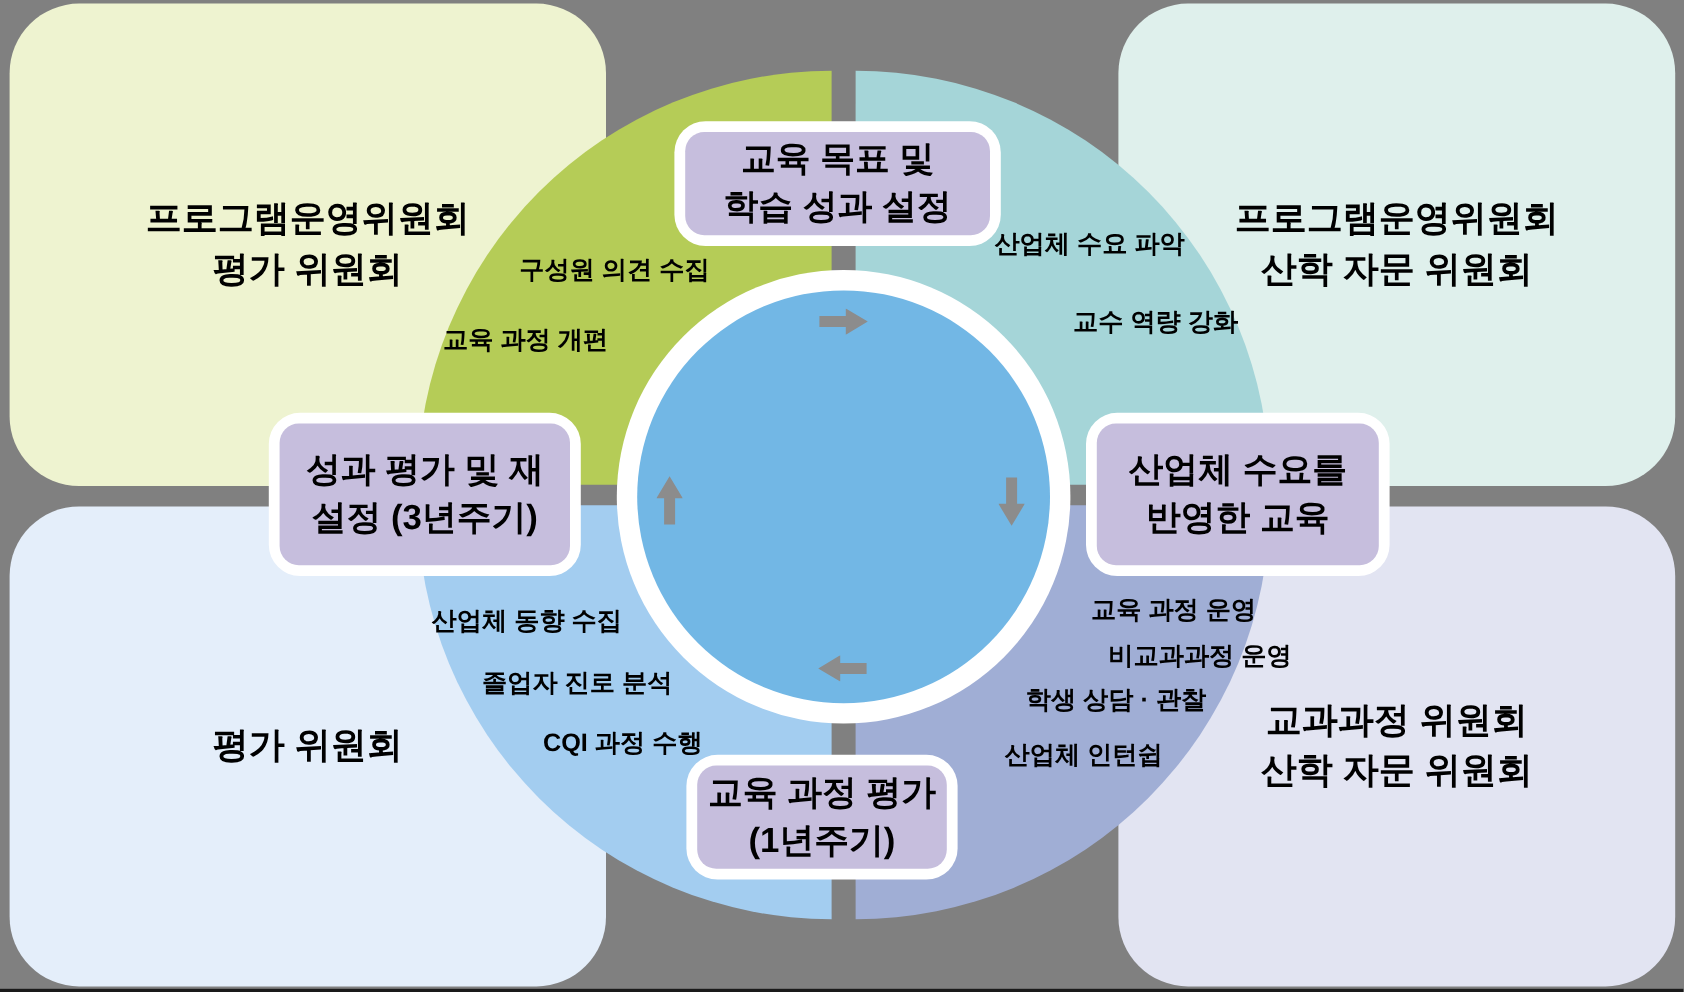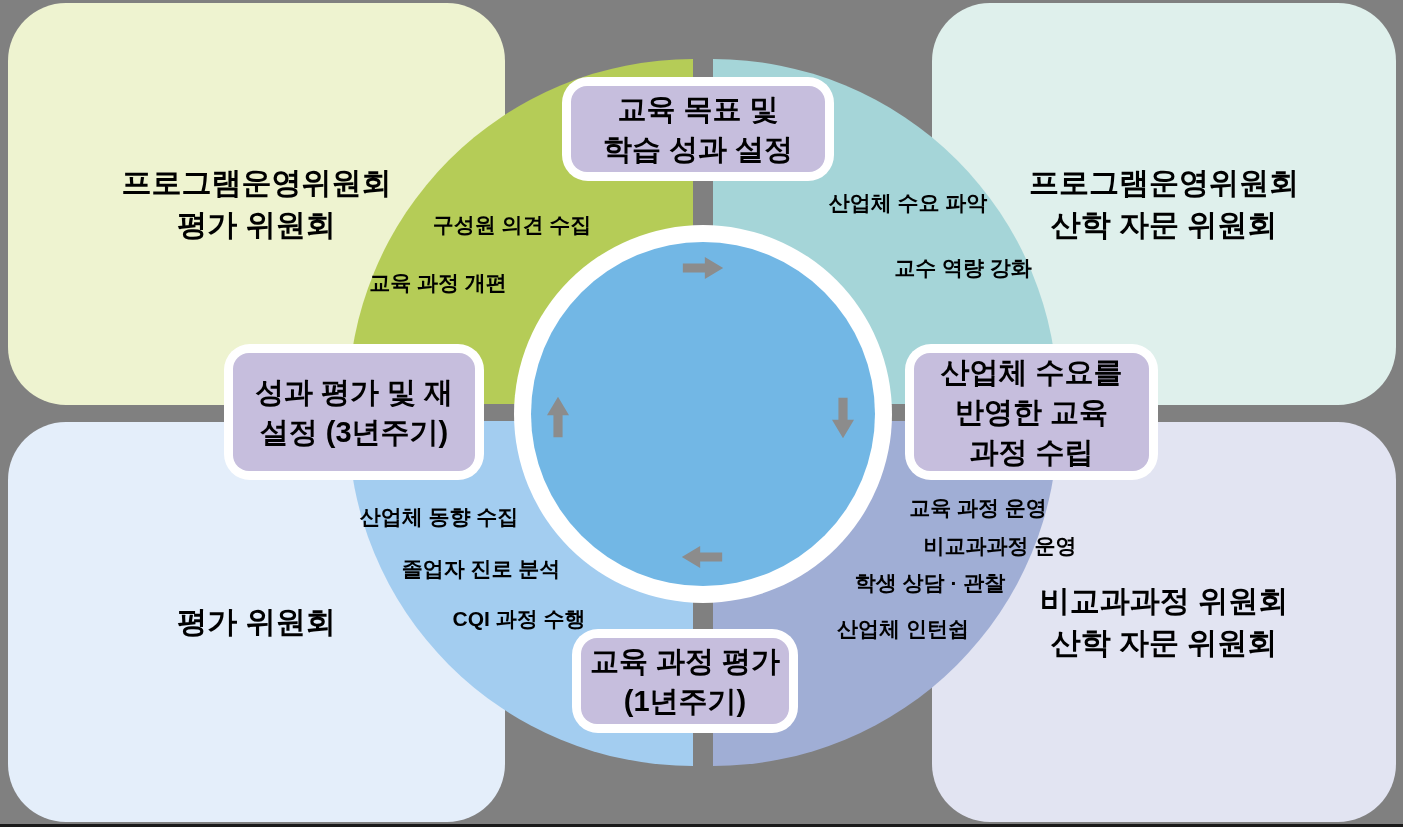--- a/index.html
+++ b/index.html
@@ -58,21 +58,21 @@
   .stage{
     position:absolute;background:#ffffff;border-radius:26px;padding:9px;
     box-sizing:border-box;
   }
   .stage .inner{
     width:100%;height:100%;background:#c6bedd;border-radius:16px;
     display:flex;flex-direction:column;align-items:center;justify-content:center;
     text-align:center;font-size:29px;font-weight:bold;line-height:40px;white-space:nowrap;
   }
   .stage .inner span{display:block;}
-  #stage-top{left:562px;top:77px;width:272px;height:104px;}
+  #stage-top{left:562px;top:101px;width:272px;height:104px;}
   #stage-left{left:224px;top:344px;width:260px;height:136px;}
   #stage-right{left:905px;top:344px;width:253px;height:136px;}
   #stage-bottom{left:572px;top:629px;width:226px;height:104px;}
   
   #bottom-edge{left:0;bottom:0;width:1403px;height:3px;background:#1a1a1a;}
 </style>
 </head>
 <body>
 
 <div id="box-tl" class="corner-box">
@@ -87,21 +87,21 @@
     <span>산학 자문 위원회</span>
   </div>
 </div>
 <div id="box-bl" class="corner-box">
   <div class="title">
     <span>평가 위원회</span>
   </div>
 </div>
 <div id="box-br" class="corner-box">
   <div class="title">
-    <span>비교과과정 위원회</span>
+    <span>교과과정 위원회</span>
     <span>산학 자문 위원회</span>
   </div>
 </div>
 
 <div id="quad-tl" class="quad"></div>
 <div id="quad-tr" class="quad"></div>
 <div id="quad-bl" class="quad"></div>
 <div id="quad-br" class="quad"></div>
 
 <div id="cycle-ring" class="abs"></div>
@@ -141,21 +141,20 @@
 <div id="stage-left" class="stage">
   <div class="inner">
     <span>성과 평가 및 재</span>
     <span>설정 (3년주기)</span>
   </div>
 </div>
 <div id="stage-right" class="stage">
   <div class="inner">
     <span>산업체 수요를</span>
     <span>반영한 교육</span>
-    <span>과정 수립</span>
   </div>
 </div>
 <div id="stage-bottom" class="stage">
   <div class="inner">
     <span>교육 과정 평가</span>
     <span>(1년주기)</span>
   </div>
 </div>
 
 <div id="bottom-edge" class="abs"></div>

